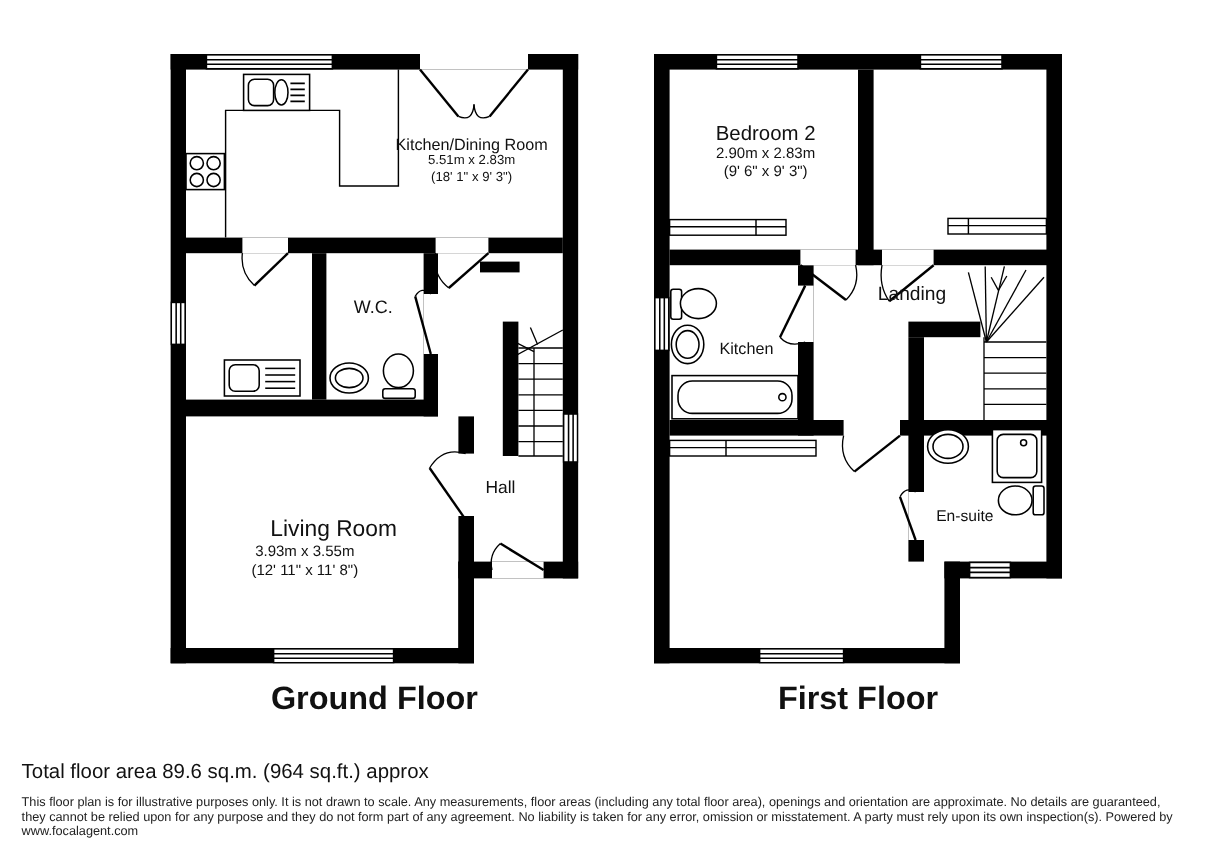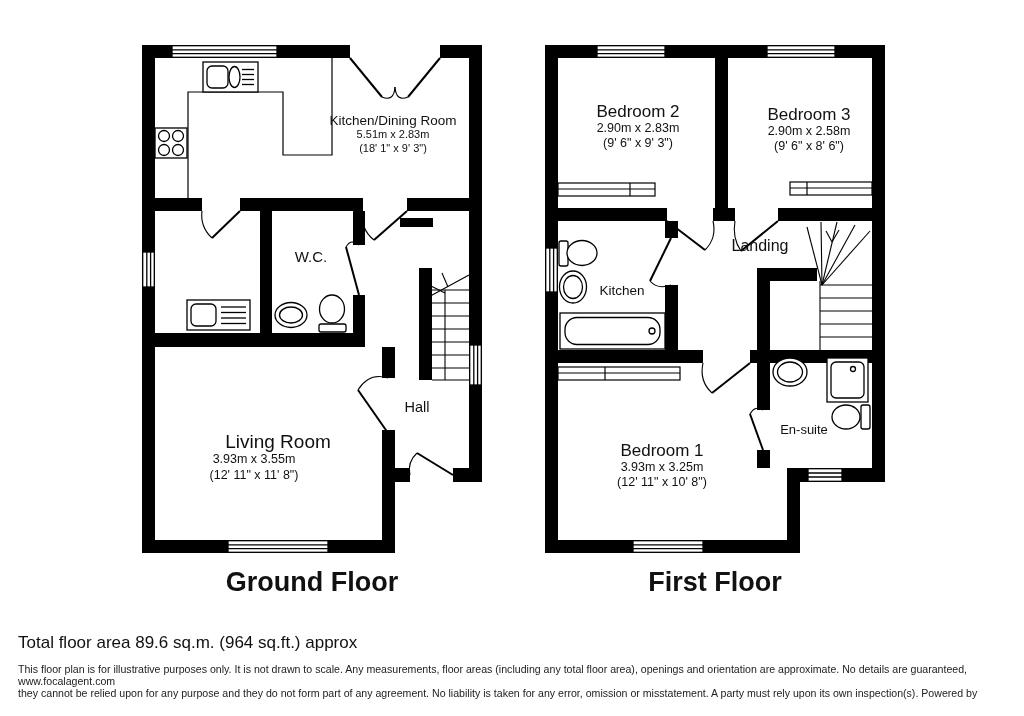--- a/index.html
+++ b/index.html
@@ -314,46 +314,36 @@
           <ellipse cx="301" cy="372" rx="14" ry="12"></ellipse>
         </g>
       </g>
     </svg>
 
     <div class="room-label" style="left:93px;top:57px;">
       <div class="rname" style="font-size:17px;">Bedroom 2</div>
       <div class="rdim" style="font-size:12.5px;">2.90m x 2.83m</div>
       <div class="rdim" style="font-size:12.5px;">(9' 6" x 9' 3")</div>
     </div>
-    <div class="room-label" style="left:264px;top:60px;">
-      <div class="rname" style="font-size:17px;">Bedroom 3</div>
-      <div class="rdim" style="font-size:12.5px;">2.90m x 2.58m</div>
-      <div class="rdim" style="font-size:12.5px;">(9' 6" x 8' 6")</div>
-    </div>
     <div class="room-label" style="left:77px;top:238px;">
       <div class="rname" style="font-size:13.5px;">Kitchen</div>
     </div>
     <div class="room-label" style="left:215px;top:192px;">
       <div class="rname" style="font-size:16px;">Landing</div>
     </div>
     <div class="room-label" style="left:259px;top:378px;">
       <div class="rname" style="font-size:13px;">En-suite</div>
-    </div>
-    <div class="room-label" style="left:117px;top:396px;">
-      <div class="rname" style="font-size:17px;">Bedroom 1</div>
-      <div class="rdim" style="font-size:12.5px;">3.93m x 3.25m</div>
-      <div class="rdim" style="font-size:12.5px;">(12' 11" x 10' 8")</div>
     </div>
   </div>
 
   <div class="floor-title" id="ground-title">Ground Floor</div>
   <div class="floor-title" id="first-title">First Floor</div>
 
   <div class="footer-area">
     <p class="total-area">Total floor area 89.6 sq.m. (964 sq.ft.) approx</p>
     <div class="disclaimer">
       <div>This floor plan is for illustrative purposes only. It is not drawn to scale. Any measurements, floor areas (including any total floor area), openings and orientation are approximate. No details are guaranteed,</div>
+      <div>they cannot be relied upon for any purpose and they do not form part of any agreement. No liability is taken for any error, omission or misstatement. A party must rely upon its own inspection(s). Powered by</div>
       <div>www.focalagent.com</div>
-      <div>they cannot be relied upon for any purpose and they do not form part of any agreement. No liability is taken for any error, omission or misstatement. A party must rely upon its own inspection(s). Powered by</div>
     </div>
   </div>
 
 </div>
 
 </body></html>

